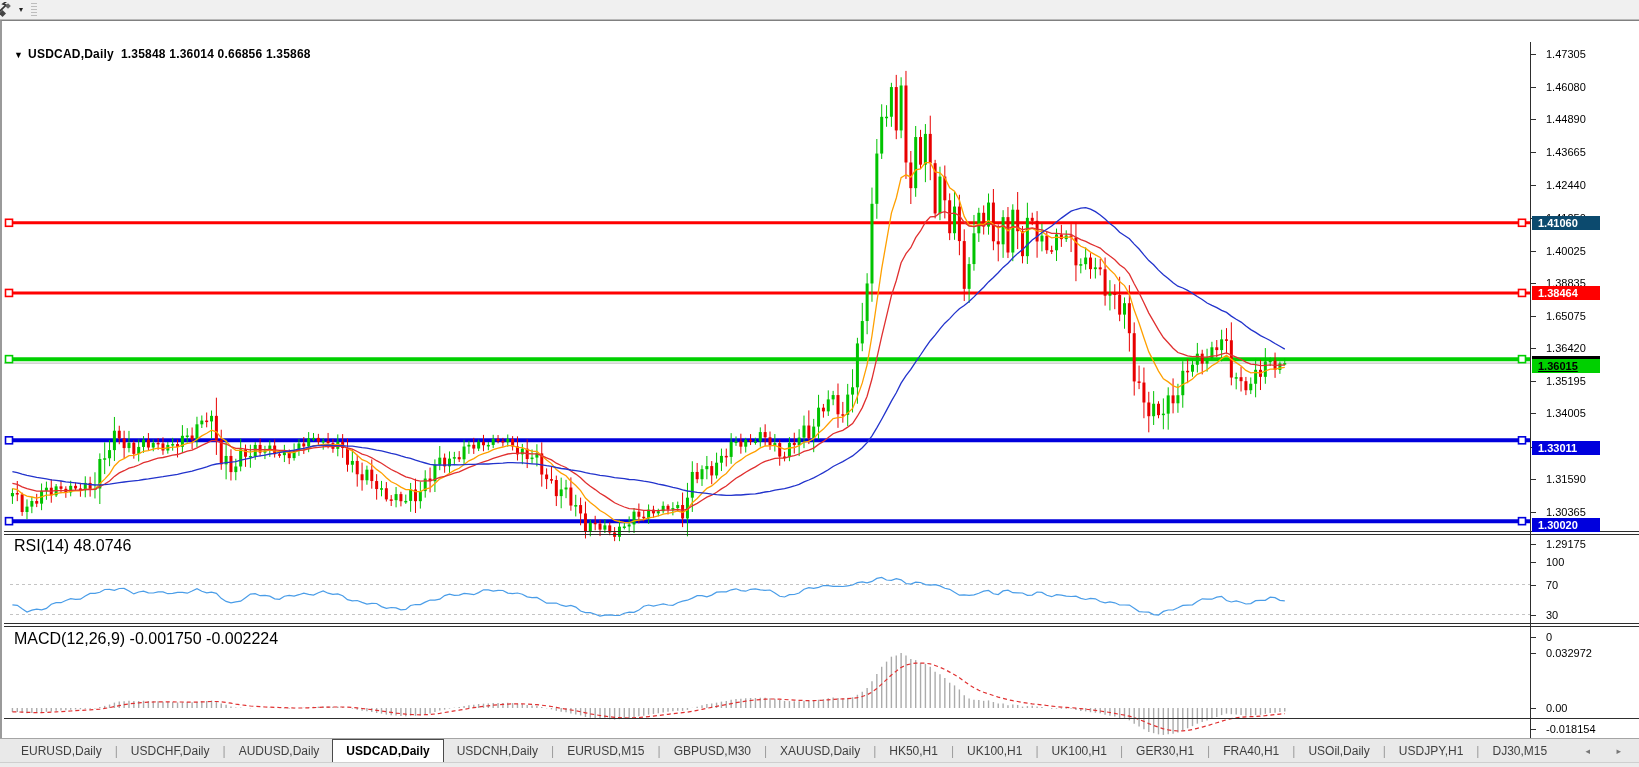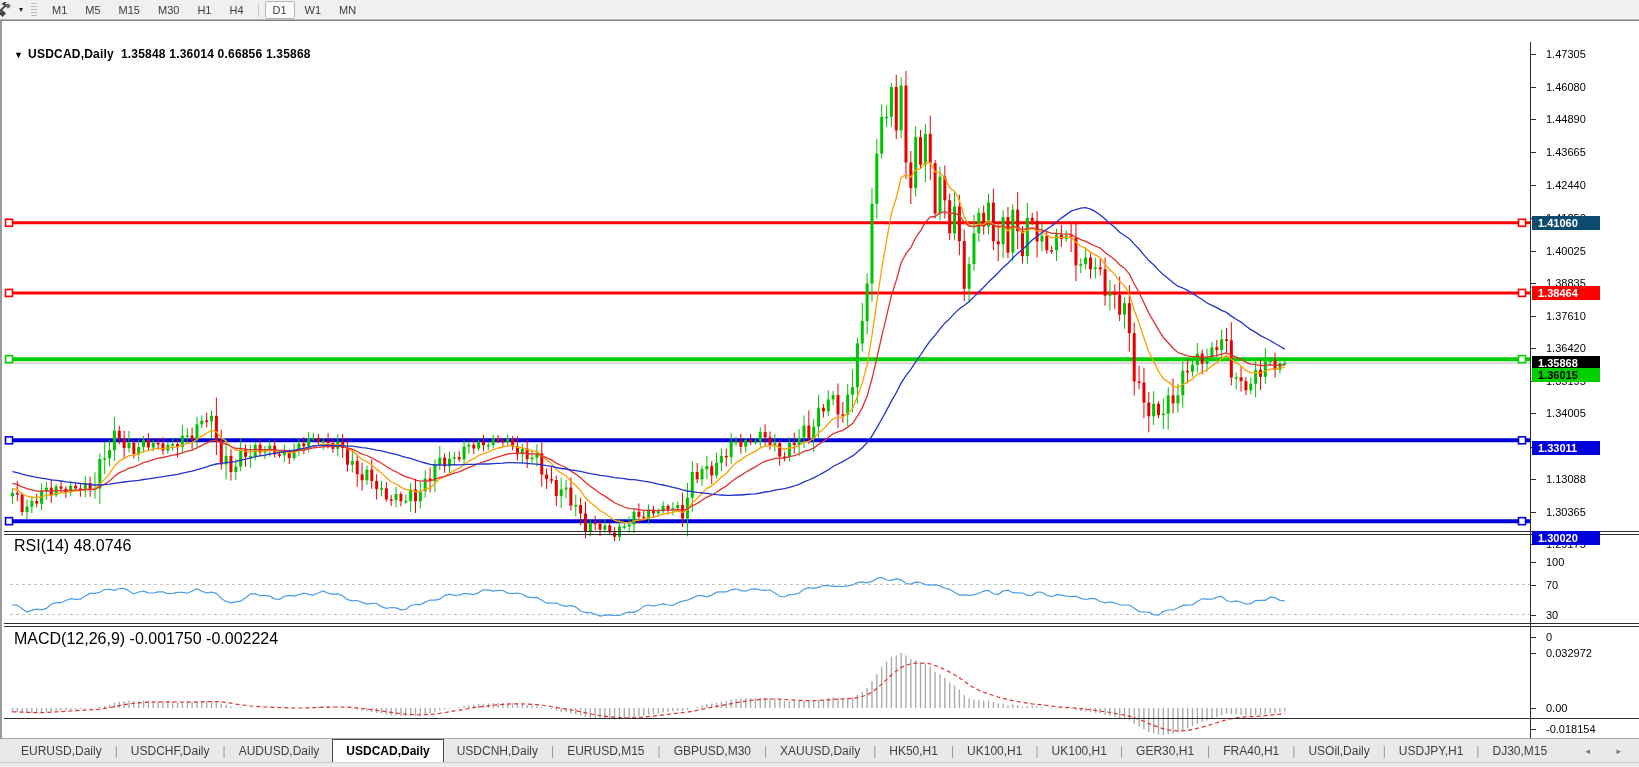--- a/index.html
+++ b/index.html
@@ -59,32 +59,20 @@
   <div class="toolbar">
     <span class="tool-icon">
       <svg width="20" height="16" viewBox="0 0 20 16">
         <path d="M-2,14 L9,3 L6,2 L10,-1" stroke="#333" stroke-width="1.6" fill="none"></path>
         <rect x="3" y="9" width="5" height="5" transform="rotate(45 5.5 11.5)" fill="#444"></rect>
         <rect x="9" y="2" width="4" height="4" transform="rotate(45 11 4)" fill="#666"></rect>
       </svg>
     </span>
     <span class="dd-arrow">▾</span>
     <span class="grip"></span>
-    <span id="tf-buttons" style="display:flex;align-items:center;">
-        <span class="tf-btn">M1</span>
-        <span class="tf-btn">M5</span>
-        <span class="tf-btn">M15</span>
-        <span class="tf-btn">M30</span>
-        <span class="tf-btn">H1</span>
-        <span class="tf-btn">H4</span>
-        <span class="tf-sep"></span>
-        <span class="tf-btn active">D1</span>
-        <span class="tf-btn">W1</span>
-        <span class="tf-btn">MN</span>
-      </span>
   </div>
 
   <div class="chart-window">
     <svg id="main-c" class="layer" style="top:21px" width="1639" height="509">
         <line x1="4" y1="180.7837837837835" x2="1528" y2="180.7837837837835" stroke="#ff0000" stroke-width="3"></line>
         <line x1="4" y1="250.9459459459456" x2="1528" y2="250.9459459459456" stroke="#ff0000" stroke-width="3"></line>
         <line x1="4" y1="317.13513513513516" x2="1528" y2="317.13513513513516" stroke="#00d000" stroke-width="4"></line>
         <line x1="4" y1="398.3243243243245" x2="1528" y2="398.3243243243245" stroke="#0000dd" stroke-width="4"></line>
         <line x1="4" y1="479.162162162162" x2="1528" y2="479.162162162162" stroke="#0000dd" stroke-width="4"></line>
         <line x1="2" y1="321.10810810810773" x2="1528" y2="321.10810810810773" stroke="#b8b8b8" stroke-width="1"></line>
@@ -933,31 +921,31 @@
         <div class="tick-label" style="top: 131.378px;">1.43665</div>
         <div class="tick-dash" style="top: 164px;"></div>
         <div class="tick-label" style="top: 164.486px;">1.42440</div>
         <div class="tick-dash" style="top: 197px;"></div>
         <div class="tick-label" style="top: 196.649px;">1.41250</div>
         <div class="tick-dash" style="top: 230px;"></div>
         <div class="tick-label" style="top: 229.757px;">1.40025</div>
         <div class="tick-dash" style="top: 262px;"></div>
         <div class="tick-label" style="top: 261.919px;">1.38835</div>
         <div class="tick-dash" style="top: 295px;"></div>
-        <div class="tick-label" style="top: 295.027px;">1.37610</div>
+        <div class="tick-label" style="top: 295.027px;">1.65075</div>
         <div class="tick-dash" style="top: 327px;"></div>
         <div class="tick-label" style="top: 327.189px;">1.36420</div>
         <div class="tick-dash" style="top: 360px;"></div>
         <div class="tick-label" style="top: 360.297px;">1.35195</div>
         <div class="tick-dash" style="top: 392px;"></div>
         <div class="tick-label" style="top: 392.459px;">1.34005</div>
         <div class="tick-dash" style="top: 426px;"></div>
         <div class="tick-label" style="top: 425.568px;">1.32780</div>
         <div class="tick-dash" style="top: 458px;"></div>
-        <div class="tick-label" style="top: 457.73px;">1.13088</div>
+        <div class="tick-label" style="top: 457.73px;">1.31590</div>
         <div class="tick-dash" style="top: 491px;"></div>
         <div class="tick-label" style="top: 490.838px;">1.30365</div>
         <div class="tick-dash" style="top: 523px;"></div>
         <div class="tick-label" style="top: 523px;">1.29175</div>
         <div class="tick-dash" style="top: 541px;"></div>
         <div class="tick-label" style="top: 541px;">100</div>
         <div class="tick-dash" style="top: 564px;"></div>
         <div class="tick-label" style="top: 563.5px;">70</div>
         <div class="tick-dash" style="top: 594px;"></div>
         <div class="tick-label" style="top: 593.5px;">30</div>
@@ -965,23 +953,23 @@
         <div class="tick-label" style="top: 616px;">0</div>
         <div class="tick-dash" style="top: 632px;"></div>
         <div class="tick-label" style="top: 632px;">0.032972</div>
         <div class="tick-dash" style="top: 687px;"></div>
         <div class="tick-label" style="top: 687px;">0.00</div>
         <div class="tick-dash" style="top: 708px;"></div>
         <div class="tick-label" style="top: 708px;">-0.018154</div>
         <div class="level-label" style="top: 342.108px; background: rgb(0, 0, 0); color: rgb(255, 255, 255);">1.35868</div>
         <div class="level-label" style="top: 201.784px; background: #0c4a6e; color: rgb(255, 255, 255);">1.41060</div>
         <div class="level-label" style="top: 271.946px; background: rgb(255, 0, 0); color: rgb(255, 255, 255);">1.38464</div>
-        <div class="level-label" style="top: 354px; background: rgb(0, 208, 0); color: rgb(0, 0, 0);">1.36015</div>
+        <div class="level-label" style="top: 345px; background: rgb(0, 208, 0); color: rgb(0, 0, 0); text-decoration: underline;">1.36015</div>
         <div class="level-label" style="top: 419.324px; background: rgb(0, 0, 221); color: rgb(255, 255, 255); margin-top: 8px;">1.33011</div>
-        <div class="level-label" style="top: 517px; background: rgb(0, 0, 221); color: rgb(255, 255, 255);">1.30020</div>
+        <div class="level-label" style="top: 504px; background: rgb(0, 0, 221); color: rgb(255, 255, 255);">1.30020</div>
       </div>
     <div id="date-labels">
         <div class="date-tick" style="left: 25px;"></div>
         <div class="date-label" style="left: 25px;">10 Jul 2019</div>
         <div class="date-tick" style="left: 88px;"></div>
         <div class="date-label" style="left: 88px;">29 Jul 2019</div>
         <div class="date-tick" style="left: 151px;"></div>
         <div class="date-label" style="left: 151px;">16 Aug 2019</div>
         <div class="date-tick" style="left: 214px;"></div>
         <div class="date-label" style="left: 214px;">4 Sep 2019</div>

